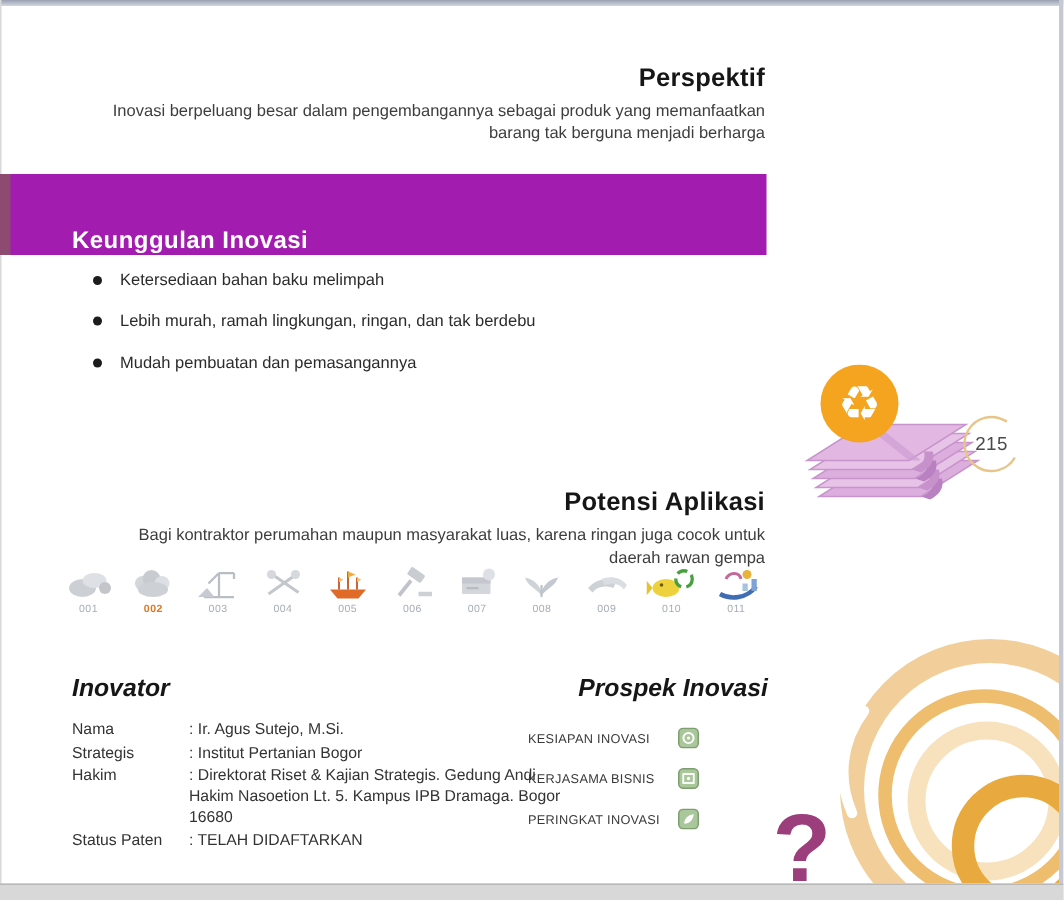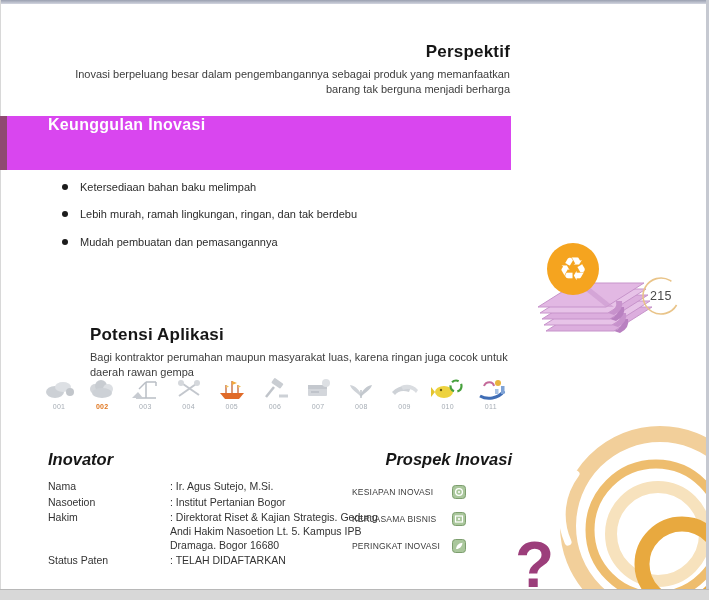--- a/index.html
+++ b/index.html
@@ -15,56 +15,56 @@
   .edge-bottom { position:absolute; bottom:0; left:0; right:0; height:11px;
     background:#d8d8d8; border-top:1px solid #b8b8b8; }
 
   
   .perspektif { position:absolute; top:42px; right:199px; width:470px; text-align:right; }
   .section-title { font-size:17px; font-weight:bold; color:#161616; letter-spacing:.2px; }
   .section-body { margin-top:5px; font-size:11px; line-height:1.4; color:#3d3d3d; }
 
   
   .banner { position:absolute; top:116px; left:0; width:511px; height:54px;
-    background:#d946ef; border-left:7px solid #8f4a72; display:flex; align-items:flex-start; }
+    background:#a21caf; border-left:7px solid #8f4a72; display:flex; align-items:flex-end; }
   .banner-title { margin-left:41px; color:#ffffff; font-size:16px; font-weight:bold; letter-spacing:.3px; }
 
   
   .bullets { position:absolute; top:180px; left:60px; width:430px; list-style:none; }
   .bullets li { position:relative; padding-left:20px; font-size:11px; color:#2b2b2b;
     margin-bottom:13px; line-height:1.3; }
   .bullets li .dot { position:absolute; left:2px; top:4px; width:6px; height:6px;
     border-radius:50%; background:#1c1c1c; }
 
   
   .recycle-graphic { position:absolute; top:243px; left:528px; width:140px; height:100px; }
 
   
   .page-badge { position:absolute; top:274px; left:639px; width:44px; height:44px; }
   .page-badge .num { position:absolute; top:0; left:0; width:44px; height:44px;
     display:flex; align-items:center; justify-content:center;
     font-size:12.5px; color:#4a4a4a; letter-spacing:.3px; }
 
   
-  .potensi { position:absolute; top:325px; right:199px; width:420px; }
+  .potensi { position:absolute; top:325px; right:199px; width:420px; text-align:right; }
 
   
   .categories { position:absolute; top:377px; left:40px; width:470px;
     display:flex; justify-content:space-between; }
   .cat { width:38px; text-align:center; }
   .cat svg { display:block; margin:0 auto; }
   .cat .num { margin-top:2px; font-size:7px; color:#a6adb5; letter-spacing:.3px; }
   .cat .num.active { color:#e0761f; font-weight:bold; }
 
   
   .inovator { position:absolute; top:450px; left:48px; width:335px; }
   .inovator h2, .prospek h2 { font-size:16.5px; font-weight:bold; color:#161616;font-style:italic; }
   .inv-rows { margin-top:11px; }
   .inv-row { display:grid; grid-template-columns:78px 1fr; font-size:10.5px;
-    color:#333; line-height:1.3; margin-bottom:2px;gap:44px; }
+    color:#333; line-height:1.3; margin-bottom:2px; }
   .inv-row .val { color:#333; }
 
   
   .prospek { position:absolute; top:450px; left:352px; width:160px; }
   .prospek h2 { text-align:right; }
   .prospek-items { margin-top:16px; width:114px; }
   .prospek-item { display:flex; justify-content:space-between; align-items:center;
     margin-bottom:13px; }
   .prospek-item .lbl { font-size:8.5px; color:#3a3a3a; letter-spacing:.2px; }
 
@@ -241,21 +241,21 @@
   </div>
 
   <div class="inovator">
     <h2>Inovator</h2>
     <div class="inv-rows">
       <div class="inv-row">
         <span class="lbl">Nama</span>
         <span class="val">: Ir. Agus Sutejo, M.Si.</span>
       </div>
       <div class="inv-row">
-        <span class="lbl">Nasoetion</span>
+        <span class="lbl">Strategis</span>
         <span class="val">: Institut Pertanian Bogor</span>
       </div>
       <div class="inv-row">
         <span class="lbl">Hakim</span>
         <span class="val">: Direktorat Riset &amp; Kajian Strategis. Gedung Andi Hakim Nasoetion Lt. 5. Kampus IPB Dramaga. Bogor 16680</span>
       </div>
       <div class="inv-row">
         <span class="lbl">Status Paten</span>
         <span class="val">: TELAH DIDAFTARKAN</span>
       </div>

